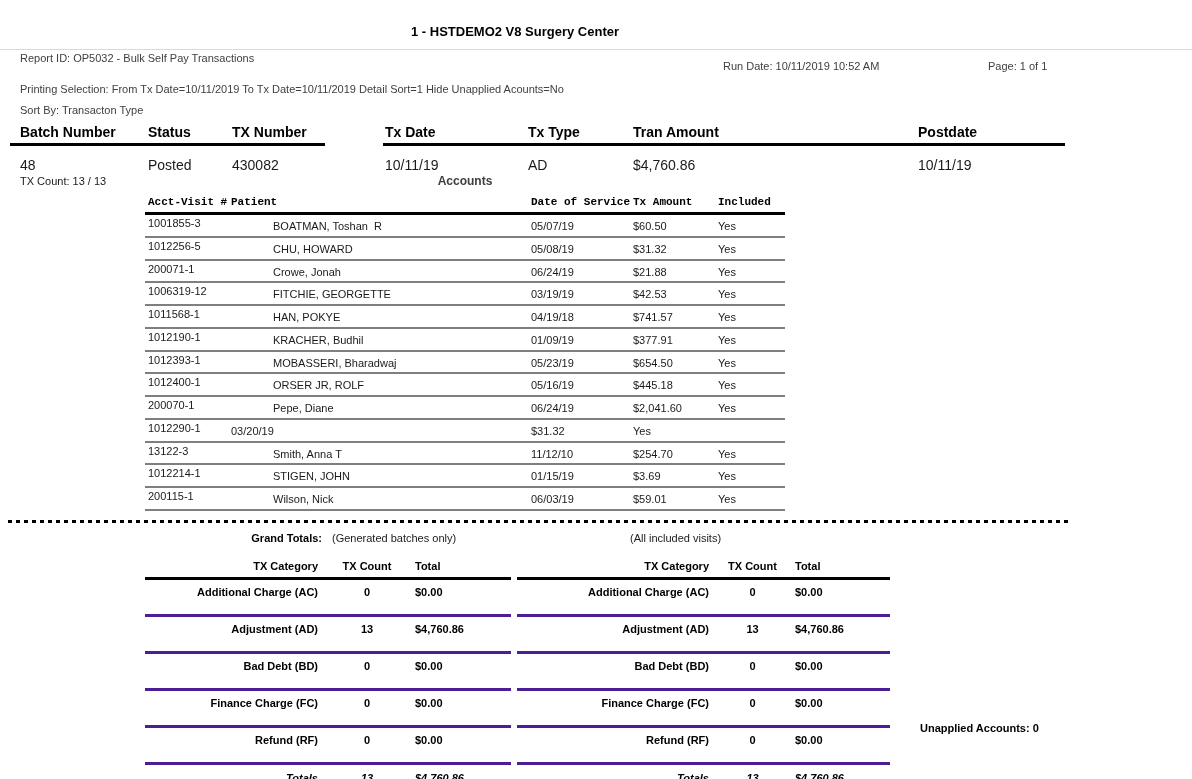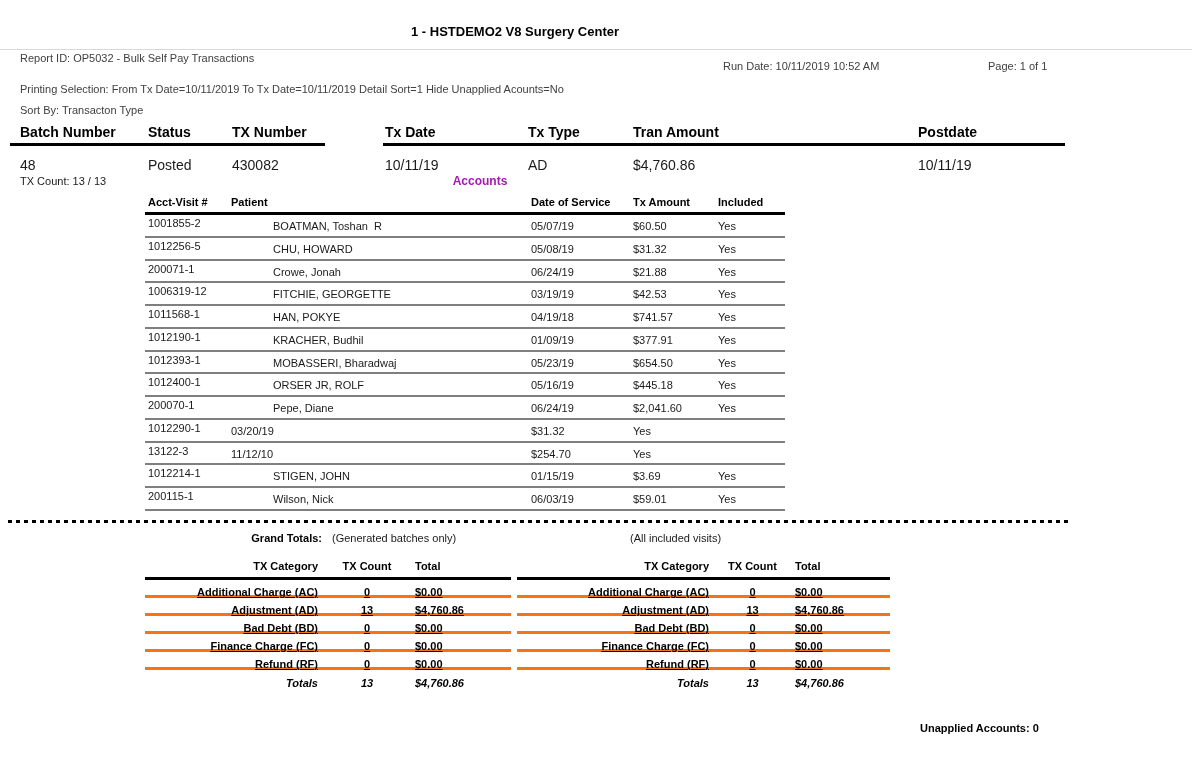--- a/index.html
+++ b/index.html
@@ -30,29 +30,29 @@
     display:grid; grid-template-columns:128px 84px 153px 143px 105px 285px 147px;
     font-size:14px;
   }
   .batch-head { top:124px; font-weight:bold; color:#000; }
   .batch-row  { top:151px;margin-top:6px; }
   .batch-line { position:absolute; top:143px; height:3px; background:#000; }
   .batch-line-a { left:10px;  width:315px; }
   .batch-line-b { left:383px; width:682px; }
   .txcount { position:absolute; top:175px; left:20px; font-size:11px; }
   .accounts-title {
-    position:absolute; top:174px; left:160px; width:640px;
-    text-align:center; font-size:12px; font-weight:bold; color:#a21caf;
+    position:absolute; top:174px; left:145px; width:640px;
+    text-align:center; font-size:12px; font-weight:bold; color:#404040;
   }
 
   
   .acc-table { position:absolute; top:195px; left:145px; width:640px; font-size:11px; }
   .acc-grid  { display:grid; grid-template-columns:86px 300px 102px 85px 67px; }
   .acc-head  { font-weight:bold; color:#000; height:20px; border-bottom:3px solid #000; }
-  .acc-head > div { padding-top:1px; }
+  .acc-head > div { padding-top:1px;font-family:Liberation Mono, monospace; }
   .acc-head > div:first-child { padding-left:3px; }
   .acc-row   { height:22.75px; border-bottom:2px solid #7f7f7f; }
   .acc-row > div { padding-top:5px; }
   .acc-row > .c-acct { padding-top:2px; padding-left:3px; }
   .c-patient { white-space:pre;margin-left:42px; }
 
   
   .dashes {
     position:absolute; top:520px; left:8px; width:1062px; height:3px;
     background:repeating-linear-gradient(90deg,#000 0 4px,transparent 4px 8px);
@@ -65,21 +65,21 @@
   .gt-cap-right { left:630px; }
 
   
   .tot-table { position:absolute; top:556px; font-size:11px; font-weight:bold; color:#000; }
   .tot-left  { left:145px; width:366px; }
   .tot-right { left:517px; width:373px; }
   .tot-grid  { display:grid;gap:12px; }
   .tot-left  .tot-grid { grid-template-columns:177px 66px 123px; }
   .tot-right .tot-grid { grid-template-columns:196px 55px 122px; }
   .tot-head { height:24px; line-height:21px; border-bottom:3px solid #000; }
-  .tot-row  { height:18px; line-height:24px; border-bottom:3px solid #f97316;text-decoration:underline; }
+  .tot-row  { height:37px; line-height:24px; border-bottom:3px solid #4c1d95; }
   .tot-sum  { height:27px; line-height:27px;font-style:italic; }
   .t-cat { text-align:right; padding-right:4px; }
   .t-cnt { text-align:center; }
   .t-tot { text-align:left; padding-left:3px; }
 
   .unapplied {
     position:absolute; top:715px; left:920px; line-height:27px;
     font-size:11px; font-weight:bold; color:#000;text-align:right;
   }
 </style>
@@ -125,21 +125,21 @@
   <div class="acc-table">
     <div class="acc-grid acc-head">
       <div>Acct-Visit #</div>
       <div>Patient</div>
       <div>Date of Service</div>
       <div>Tx Amount</div>
       <div>Included</div>
     </div>
 
       <div class="acc-grid acc-row">
-        <div class="c-acct">1001855-2</div>
+        <div class="c-acct">1001855-3</div>
         <div class="c-patient">BOATMAN, Toshan  R</div>
         <div class="c-dos">05/07/19</div>
         <div class="c-amt">$60.50</div>
         <div class="c-inc">Yes</div>
       </div>
 
       <div class="acc-grid acc-row">
         <div class="c-acct">1012256-5</div>
         <div class="c-patient">CHU, HOWARD</div>
         <div class="c-dos">05/08/19</div>
@@ -205,20 +205,21 @@
 
       <div class="acc-grid acc-row">
         <div class="c-acct">1012290-1</div>
         <div class="c-dos">03/20/19</div>
         <div class="c-amt">$31.32</div>
         <div class="c-inc">Yes</div>
       </div>
 
       <div class="acc-grid acc-row">
         <div class="c-acct">13122-3</div>
+        <div class="c-patient">Smith, Anna T</div>
         <div class="c-dos">11/12/10</div>
         <div class="c-amt">$254.70</div>
         <div class="c-inc">Yes</div>
       </div>
 
       <div class="acc-grid acc-row">
         <div class="c-acct">1012214-1</div>
         <div class="c-patient">STIGEN, JOHN</div>
         <div class="c-dos">01/15/19</div>
         <div class="c-amt">$3.69</div>

